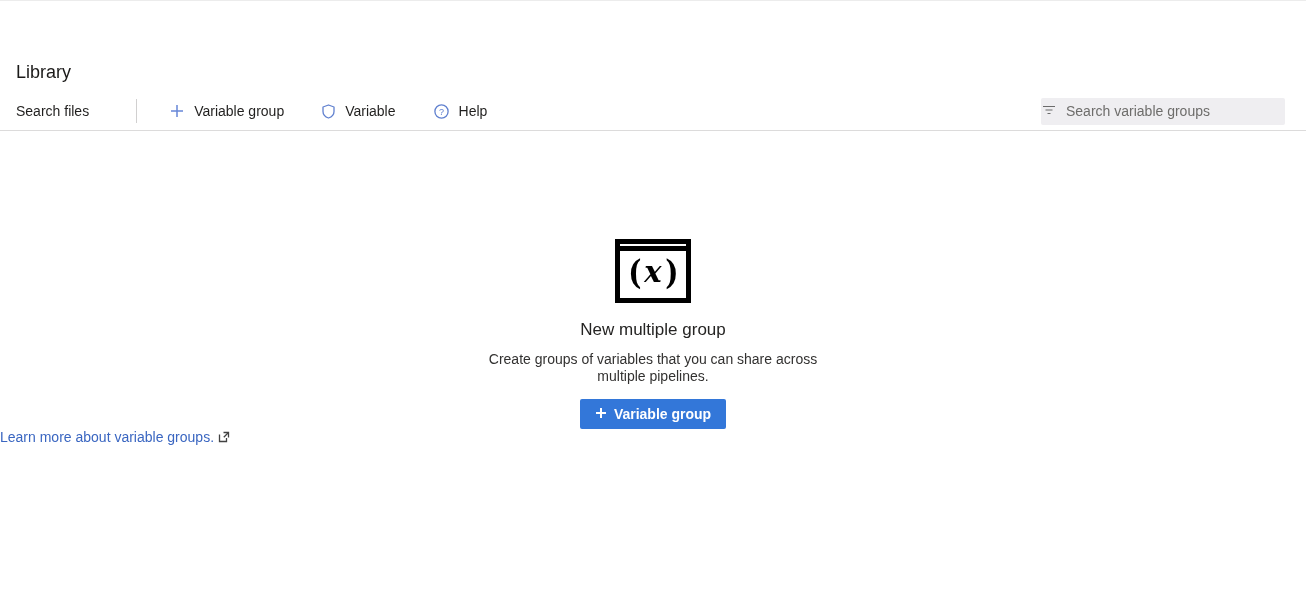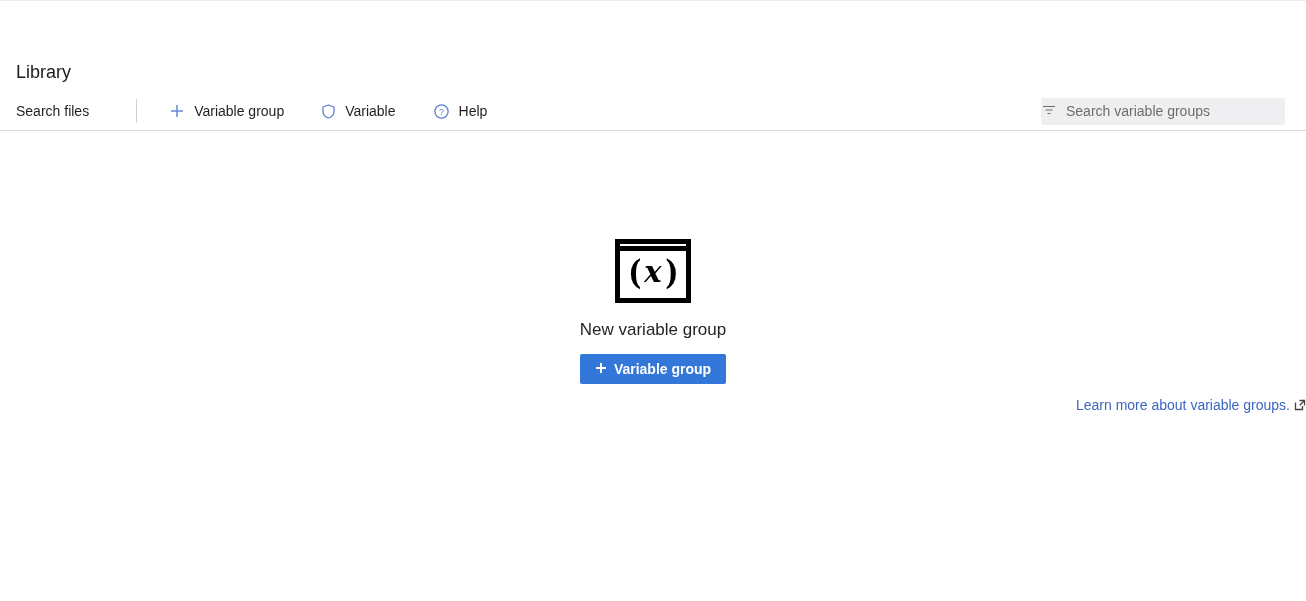--- a/index.html
+++ b/index.html
@@ -147,23 +147,22 @@
     border: none;
     border-radius: 2px;
     height: 30px;
     padding: 0 15px;
     font-family: inherit;
     font-size: 14px;
     font-weight: 700;
     cursor: pointer;
   }
   .learn-more {
-    margin-top: 13px;
-    display: flex;
-    justify-content: flex-end;
+    display: flex;
+    justify-content: flex-start;
     align-items: center;
     gap: 4px;
   }
   .learn-more a {
     font-size: 14px;
     color: var(--link-blue, #3a66c1);
     text-decoration: none;
     cursor: pointer;
   }
   .learn-more svg { display: block; }
@@ -227,22 +226,23 @@
 <main class="empty-state">
   <div class="vg-icon">
     <div class="titlebar"></div>
     <div class="icon-body">
       <span class="paren">(</span>
       <span class="var-x">x</span>
       <span class="paren">)</span>
     </div>
   </div>
 
-  <h2 class="empty-title">New variable group</h2>
-
+  <h2 class="empty-title">New multiple group</h2>
+
+  <p class="empty-desc">Create groups of variables that you can share across multiple pipelines.</p>
 
   <button class="primary-btn">
     <span>
       <svg width="12" height="12" viewBox="0 0 12 12">
           <path d="M6 1v10M1 6h10" stroke="#ffffff" stroke-width="2" fill="none"></path>
         </svg>
     </span>
     <span>Variable group</span>
   </button>
 

